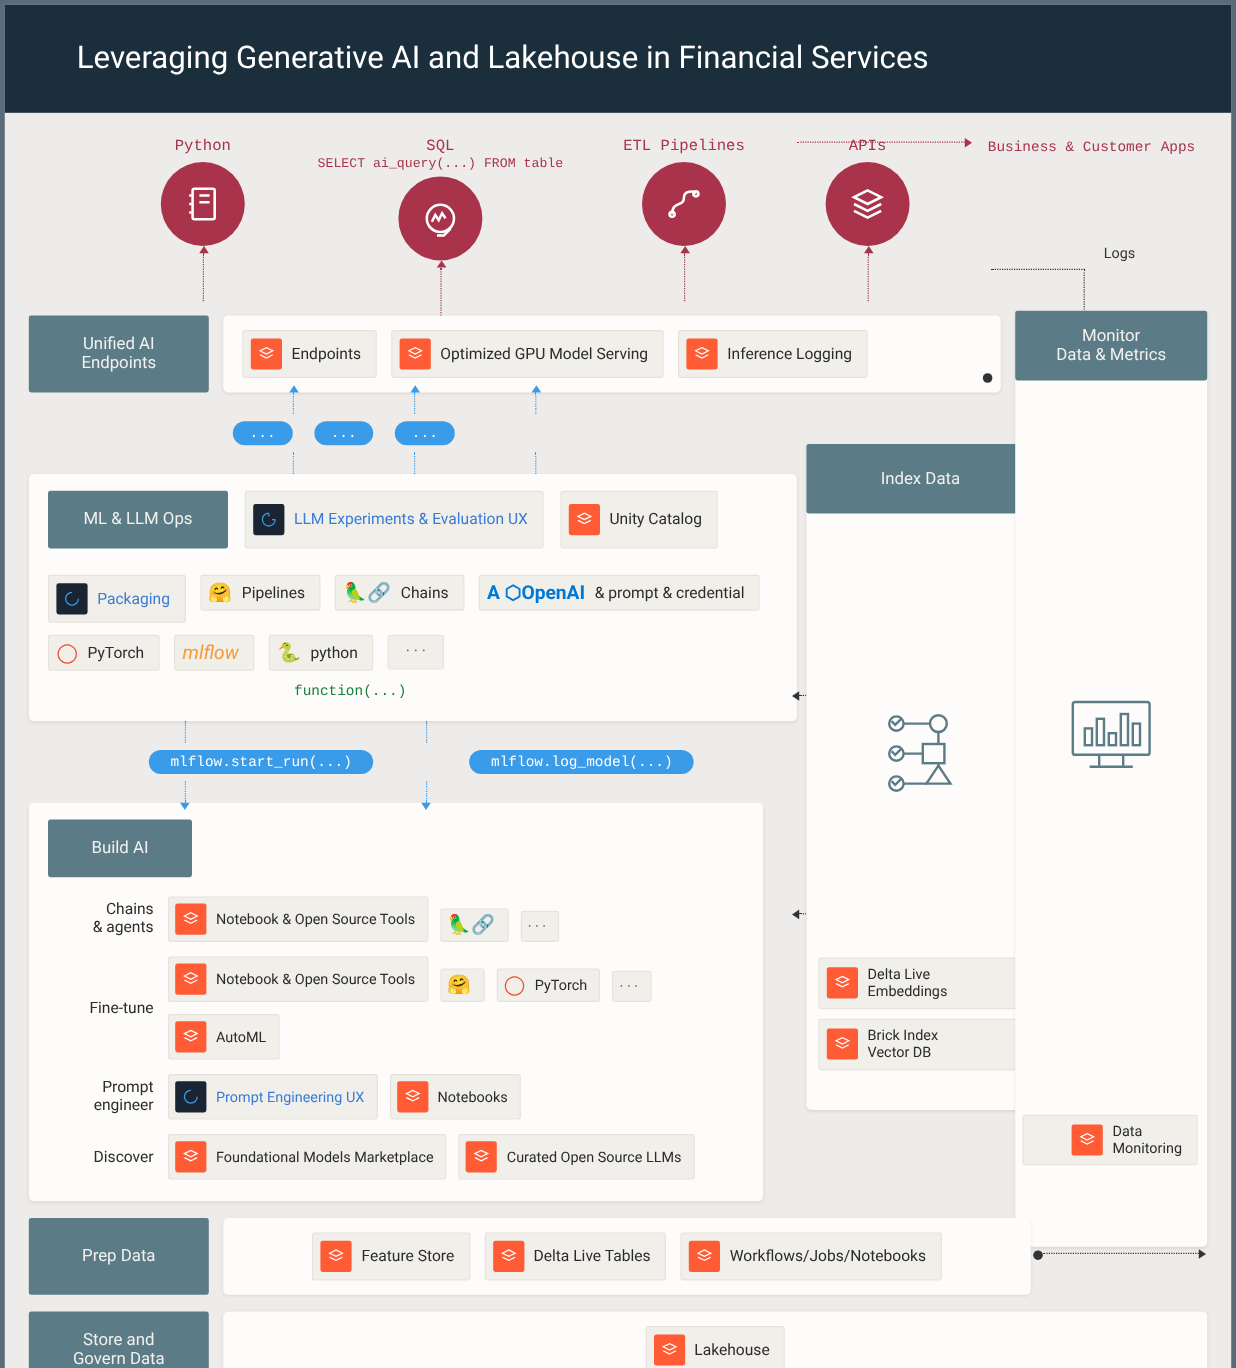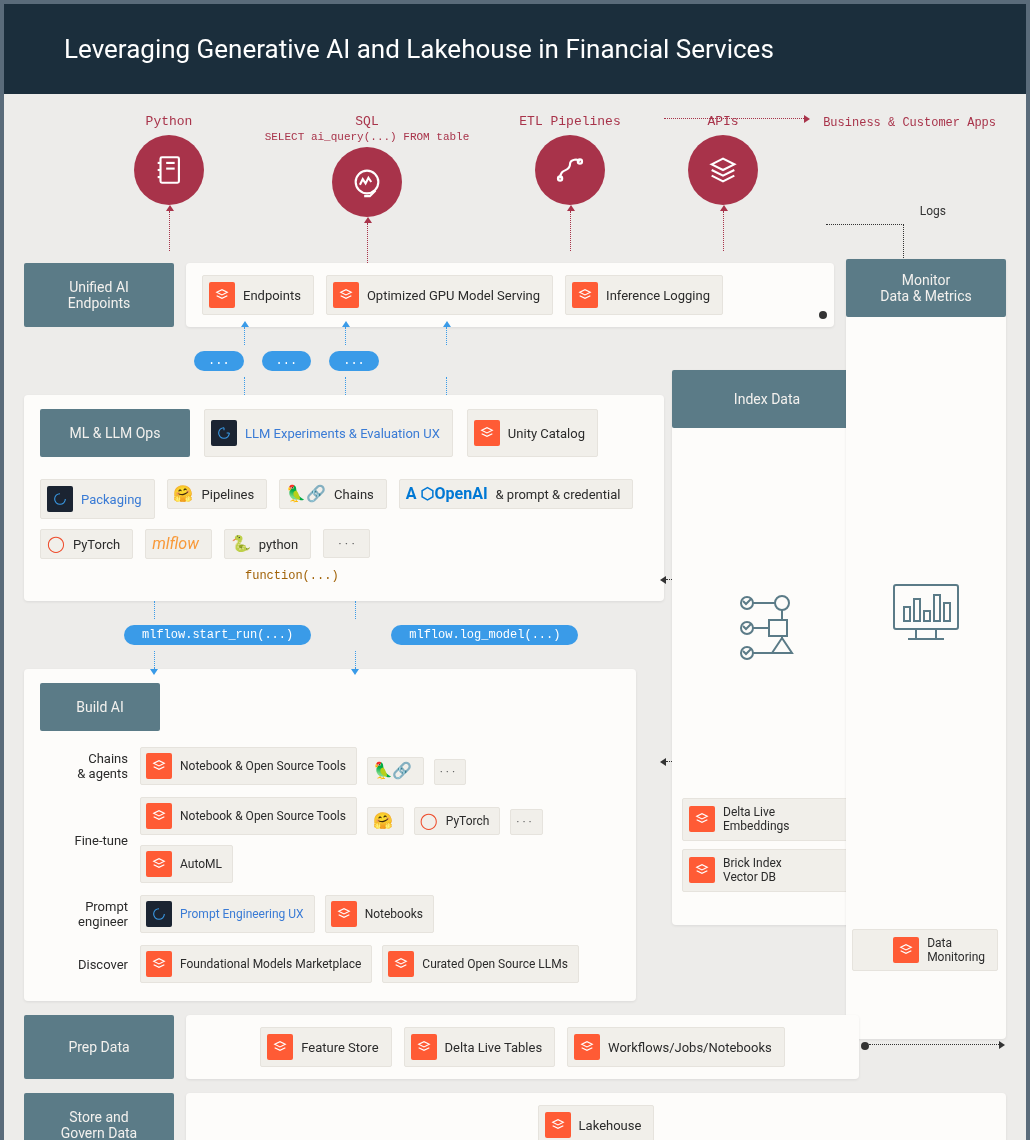--- a/index.html
+++ b/index.html
@@ -180,21 +180,21 @@
 }
 .ml-header { display:flex; gap:14px; margin-bottom: 22px;}
 .panel-title {
   background:#5b7b87; color:#f3f1ee; padding: 16px 20px;
   border-radius:2px; font-size:14px;
   display:inline-flex; align-items:center;
   min-width: 150px; justify-content:center;
 }
 .tool-row { display:flex; gap:12px; flex-wrap:wrap; align-items:flex-start; margin-bottom: 10px;}
 .func-text {
-  color:#a16207; font-family:"Courier New",monospace; font-size:12px;
+  color:#15803d; font-family:"Courier New",monospace; font-size:12px;
   margin-left: 205px; margin-top: 4px;
 }
 
 
 .build-grid { display:grid; grid-template-columns: 100px 1fr; row-gap: 12px; align-items:center; margin-top: 16px;}
 .row-label { text-align:right; padding-right: 12px; font-size:13px; color:#2b2b2b;}
 .row-chips { display:flex; gap:10px; flex-wrap:wrap; align-items:flex-end;}
 
 
 .right-col {

